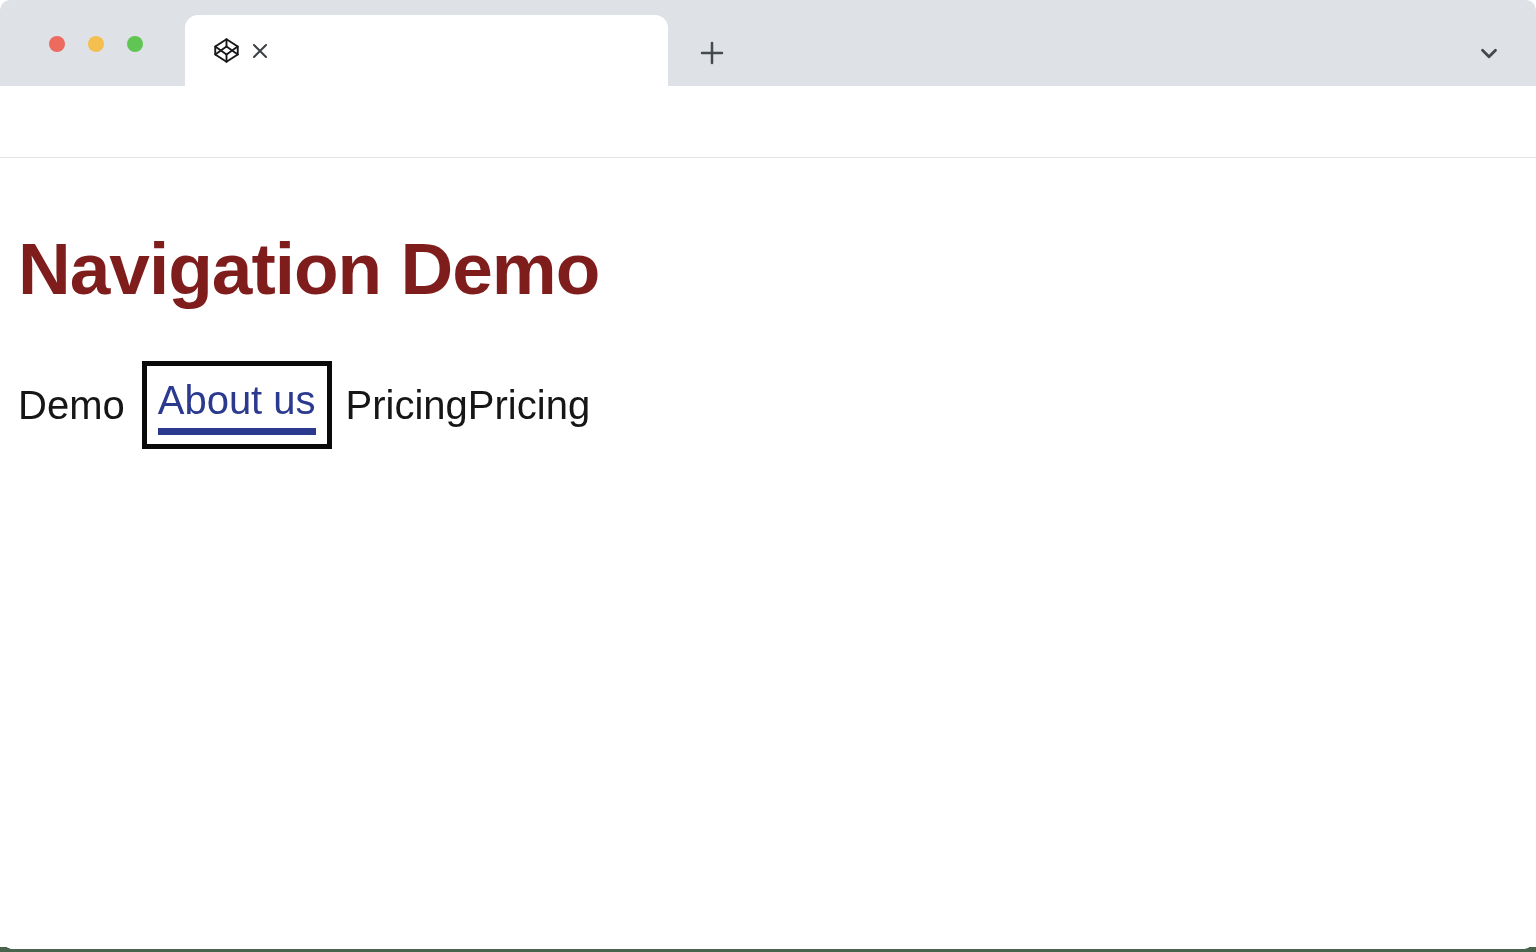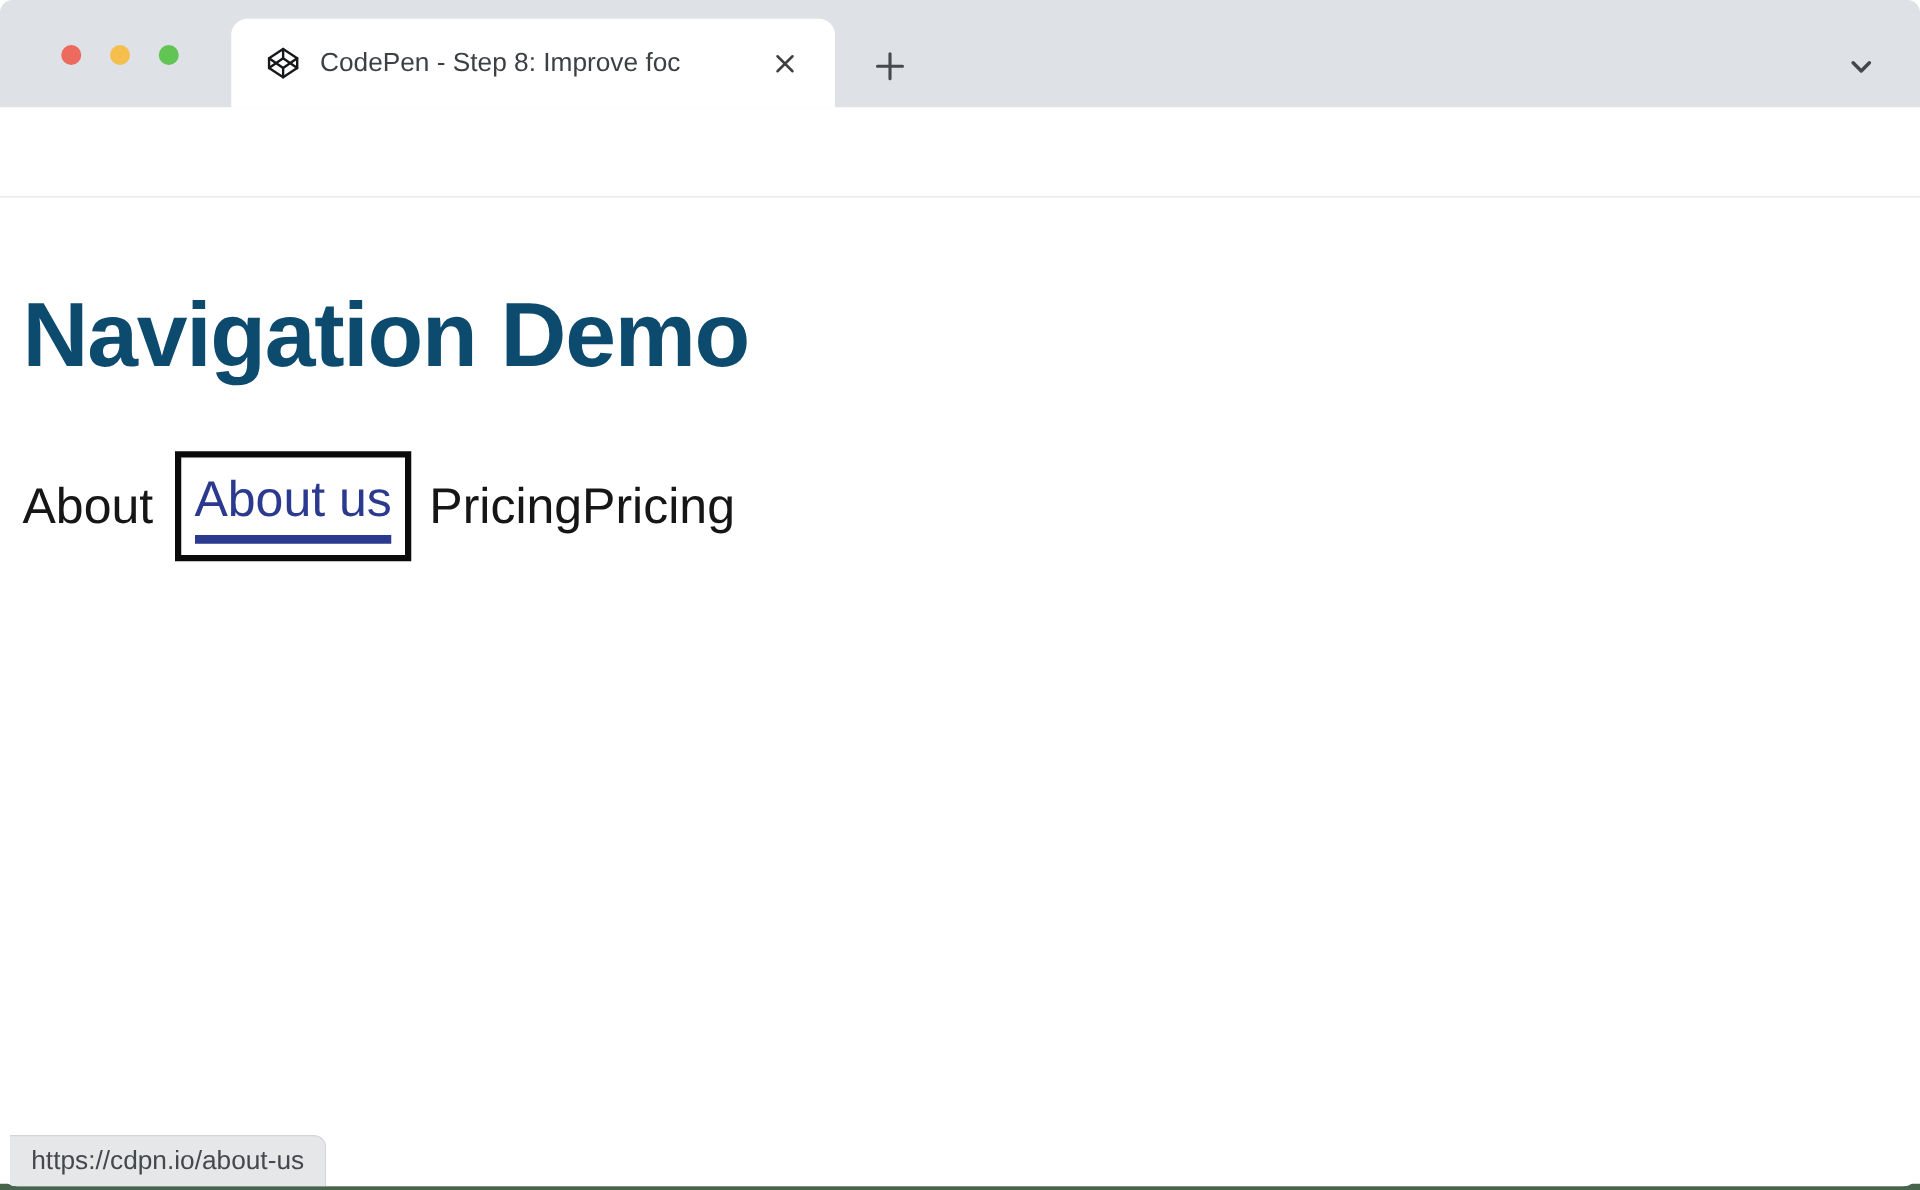--- a/index.html
+++ b/index.html
@@ -73,21 +73,21 @@
     position: absolute; left: 1408px; top: 102px; width: 40px; height: 40px;
     border-radius: 50%; background: #e3e5e9;
     display: flex; align-items: center; justify-content: center; cursor: pointer;
   }
   .avatar svg { width: 26px; height: 26px; }
   .icon-menu { left: 1480px; top: 105px; width: 26px; height: 34px; }
   
   .content { position: absolute; left: 0; top: 159px; right: 0; bottom: 0; background: #fff; }
   .page-heading {
     margin: 66px 0 0 18px;
-    font-size: 73px; font-weight: 700; color: #0c4a6e;
+    font-size: 73px; font-weight: 700; color: #7f1d1d;
     letter-spacing: -1px; line-height: 1.2;
   }
   .page-nav { display: flex; align-items: center; margin: 48px 0 0 18px; }
   .nav-link {
     font-size: 40px; color: #161616; text-decoration: none; line-height: 1.0;
     cursor: pointer;
   }
   .nav-link.home    { margin-right: 17px; }
   .nav-link.pricing { }
   .focus-box {
@@ -127,21 +127,20 @@
       <div class="traffic green"></div>
     </div>
 
     <div class="tab">
       <svg class="tab-favicon" viewBox="0 0 24 24" fill="none" stroke="#17181a" stroke-width="1.7" stroke-linejoin="round" stroke-linecap="round">
         <path d="M12 2l10 6.5v7L12 22 2 15.5v-7L12 2z"></path>
         <path d="M22 8.5L12 15.5 2 8.5"></path>
         <path d="M2 15.5l10-7 10 7"></path>
         <path d="M12 2v6.5M12 15.5V22"></path>
       </svg>
-      <div class="tab-title">CodePen - Step 8: Improve foc</div>
       <svg class="tab-close" viewBox="0 0 24 24" fill="none" stroke="#3c4043" stroke-width="2" stroke-linecap="round">
         <path d="M6 6l12 12M18 6L6 18"></path>
       </svg>
     </div>
 
     <svg class="newtab-btn" viewBox="0 0 24 24" fill="none" stroke="#454a4e" stroke-width="2" stroke-linecap="round">
       <path d="M12 4v16M4 12h16"></path>
     </svg>
 
     <svg class="tablist-chevron" viewBox="0 0 24 24" fill="none" stroke="#44474b" stroke-width="2.6" stroke-linecap="round" stroke-linejoin="round">
@@ -197,26 +196,23 @@
     <svg class="tb-icon icon-menu" viewBox="0 0 24 30" fill="#46494d">
       <circle cx="12" cy="6" r="2.3"></circle>
       <circle cx="12" cy="15" r="2.3"></circle>
       <circle cx="12" cy="24" r="2.3"></circle>
     </svg>
   </div>
 
   <div class="content">
     <h1 class="page-heading">Navigation Demo</h1>
     <nav class="page-nav">
-      <a class="nav-link home">About</a>
+      <a class="nav-link home">Demo</a>
       <span class="focus-box">
         <a class="nav-link focused">About us</a>
       </span>
       <a class="nav-link pricing">Pricing</a>
       <a class="nav-link contact">Pricing</a>
     </nav>
   </div>
 
-  <div class="status-bubble">
-    <span>https://cdpn.io/about-us</span>
-  </div>
 
 </div>
 
 </body></html>

